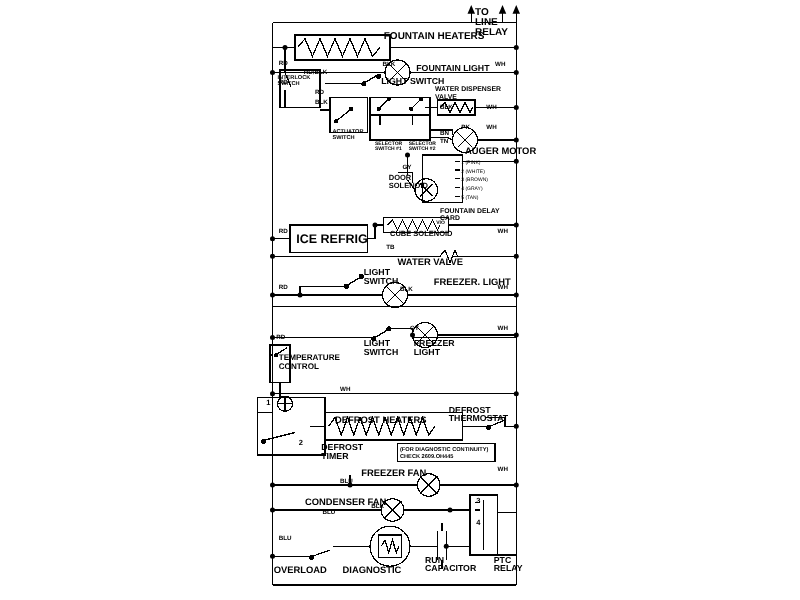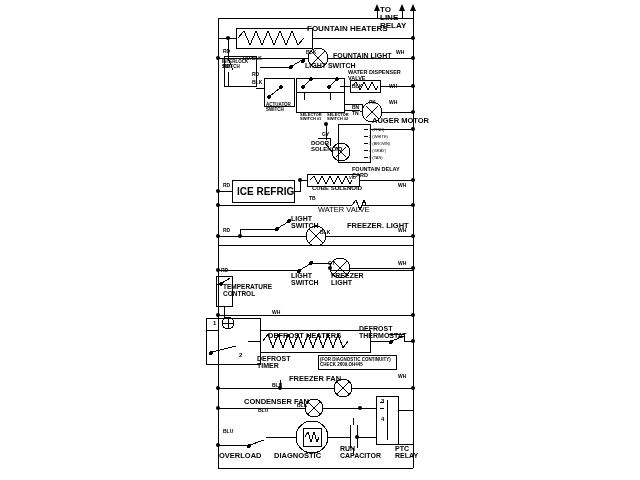--- a/index.html
+++ b/index.html
@@ -31,21 +31,21 @@
   <div class="lbl" style="left:327px;top:113px;font-size:4px;font-weight:bold;">SELECTOR
 SWITCH #2</div>
   <div class="lbl" style="left:372px;top:117px;font-size:7.5px;font-weight:bold;">AUGER MOTOR</div>
   <div class="lbl" style="left:311px;top:140px;font-size:6px;font-weight:bold;">DOOR
 SOLENOID</div>
   <div class="lbl" style="left:352px;top:167px;font-size:5.5px;font-weight:bold;">FOUNTAIN DELAY
 CARD</div>
   <div class="lbl" style="left:312px;top:185px;font-size:6px;font-weight:bold;">CUBE SOLENOID</div>
 
   <div class="lbl" style="left:237px;top:187px;font-size:10px;font-weight:bold;">ICE REFRIG</div>
-  <div class="lbl" style="left:318px;top:206px;font-size:7.5px;font-weight:normal;">WATER VALVE</div>
+  <div class="lbl" style="left:318px;top:206px;font-size:7.5px;font-weight:bold;">WATER VALVE</div>
   <div class="lbl" style="left:291px;top:215px;font-size:7px;font-weight:bold;">LIGHT
 SWITCH</div>
   <div class="lbl" style="left:347px;top:222px;font-size:7.5px;font-weight:bold;">FREEZER. LIGHT</div>
 
   <div class="lbl" style="left:291px;top:272px;font-size:7px;font-weight:bold;">LIGHT
 SWITCH</div>
   <div class="lbl" style="left:331px;top:272px;font-size:7px;font-weight:bold;">FREEZER
 LIGHT</div>
 
   <div class="lbl" style="left:223px;top:284px;font-size:6.5px;font-weight:bold;">TEMPERATURE

